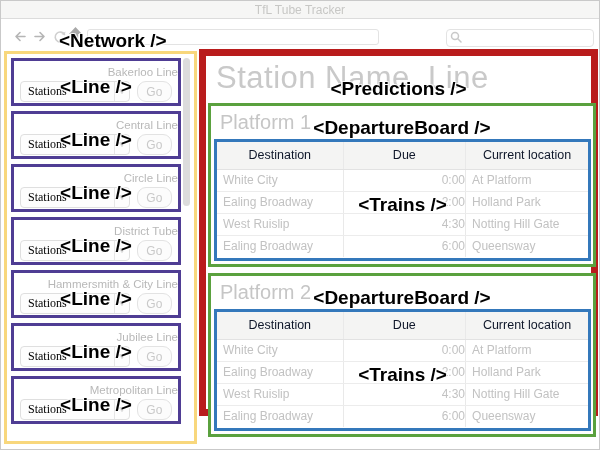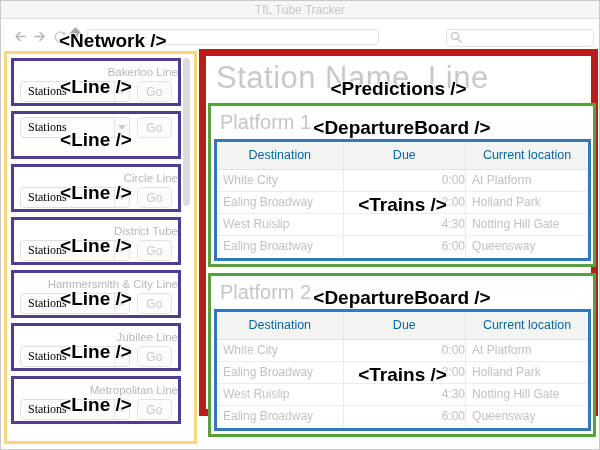--- a/index.html
+++ b/index.html
@@ -40,21 +40,21 @@
   .line-name { margin:5px 0 0 8px; font-size:11.5px; color:#b8b8b8;text-align:right; }
   .line-controls { display:flex; align-items:center; margin:3px 6px 0 6px; gap:7px; }
   .stations-select { width:112px; height:21px; border:1px solid #dfdfdf; border-radius:4px;
                      background:#fdfdfd; display:flex; align-items:center;
                      justify-content:space-between; cursor:default; }
   .select-value { padding-left:7px; font-size:12px; color:#000000;font-family:Liberation Serif, serif; }
   .select-chev-seg { width:15px; height:100%; border-left:1px solid #e6e6e6;
                      display:flex; align-items:center; justify-content:center; }
   .chev-triangle { width:0; height:0; border-left:4px solid transparent;
                    border-right:4px solid transparent; border-top:5px solid #c9c9c9; }
-  .go-btn { width:36px; height:21px; border:1px solid #e3e3e3; border-radius:4px;
+  .go-btn { width:36px; height:21px; border:1px solid #e3e3e3; border-radius:9px;
             background:#fcfcfc; font-size:12px; color:#c9c9c9;
             font-family:"Liberation Sans", sans-serif; }
   .line-annotation { left:50%; transform:translateX(-50%); top:15px; }
   .scrollbar-thumb { position:absolute; right:4px; top:4px; width:7px; height:148px;
                      background:#dcdcdc; border-radius:4px; }
 
   
   .main { position:absolute; left:198px; top:48px; width:399px; height:367px;
           border:7px solid #b91c1c; background:#fff; }
   .main-heading { position:absolute; left:10px; top:4px; font-size:31px;
@@ -67,21 +67,21 @@
   .platform-2 { top:217px; }
   .platform-title { position:absolute; left:9px; top:5px; font-size:20px; color:#c6c6c6; }
   .departure-annotation { left:50%; transform:translateX(-50%); top:11px; }
 
   .trains-box { position:absolute; left:3px; top:33px; width:377px; height:122px;
                 border:3px solid #3478bb; background:#fff; }
   .trains-annotation { left:50%; transform:translateX(-50%); top:52px; }
 
   table.trains-table { width:100%; border-collapse:collapse; table-layout:fixed; }
   .trains-table th { height:27px; background:#f4f4f3; font-size:12.5px; font-weight:normal;
-                     color:#0369a1; text-align:center; border-bottom:1px solid #e2e2e2;
+                     color:#0f172a; text-align:center; border-bottom:1px solid #e2e2e2;
                      border-right:1px solid #e9e9e9; }
   .trains-table th:last-child, .trains-table td:last-child { border-right:none; }
   .trains-table col.c1 { width:34%; } .trains-table col.c2 { width:33%; } .trains-table col.c3 { width:33%; }
   .trains-table td { height:22px; font-size:12px; color:#c2c2c2;
                      border-bottom:1px solid #ececec; border-right:1px solid #e9e9e9;
                      padding:0 0 0 6px; }
   .trains-table td.due { text-align:right; padding:0; }
   .trains-table tbody tr:last-child td { border-bottom:none; }
 </style>
 </head>
@@ -137,20 +137,21 @@
           <span class="select-chev-seg">
               <span class="chev-triangle"></span>
             </span>
         </div>
         <button class="go-btn">Go</button>
       </div>
       <div class="annotation line-annotation">&lt;Line /&gt;</div>
     </div>
 
     <div class="line-card">
+      <div class="line-name">Central Line</div>
       <div class="line-controls">
         <div class="stations-select">
           <span class="select-value">Stations</span>
           <span class="select-chev-seg">
               <span class="chev-triangle"></span>
             </span>
         </div>
         <button class="go-btn">Go</button>
       </div>
       <div class="annotation line-annotation">&lt;Line /&gt;</div>

